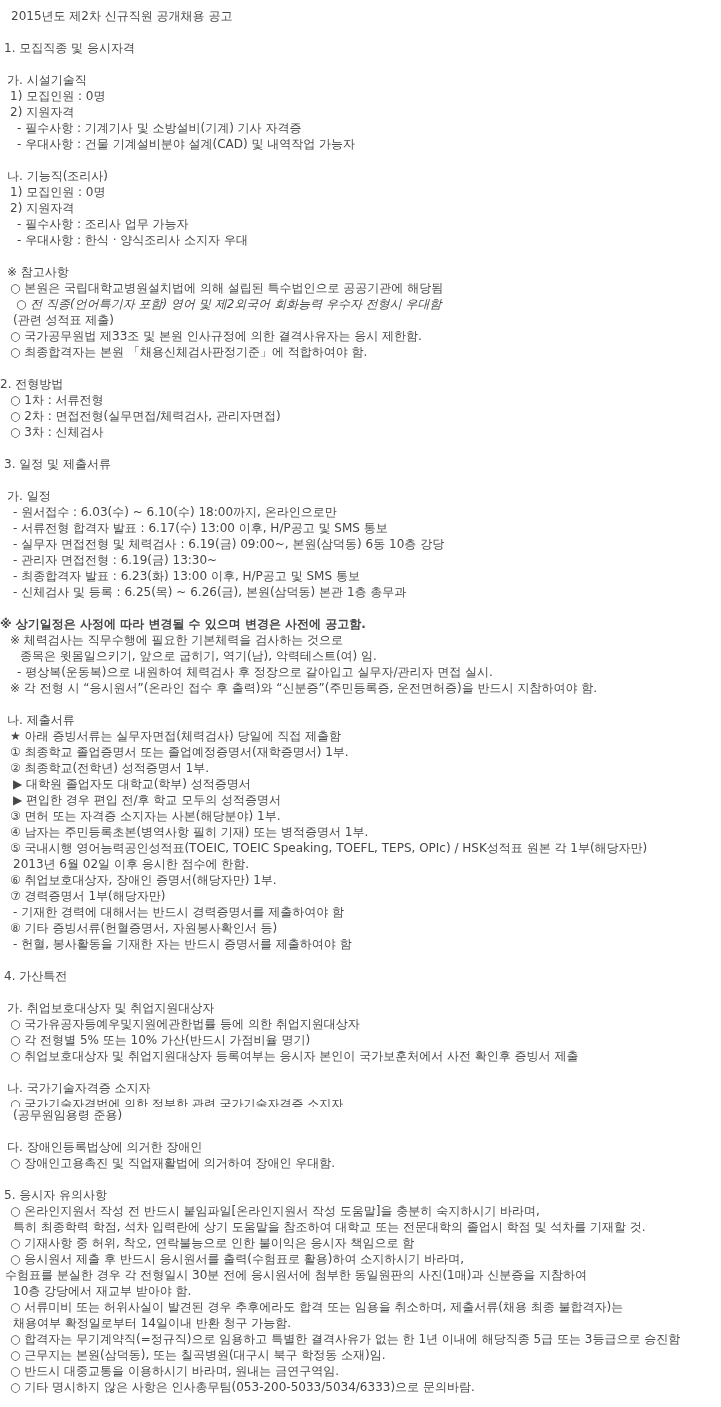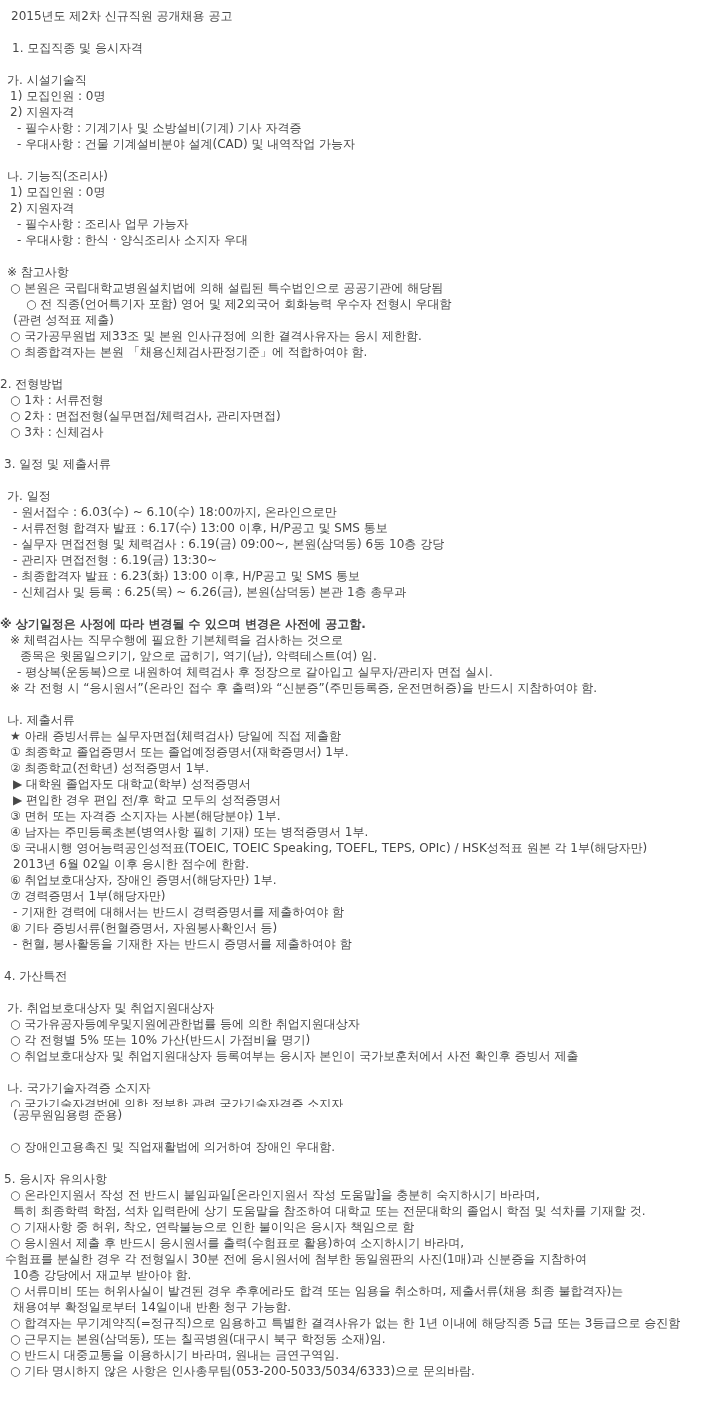--- a/index.html
+++ b/index.html
@@ -30,37 +30,37 @@
     padding-left: 11px;
   }
 </style>
 </head>
 <body>
 
 <div class="document" data-name="document">
   <div data-name="document-body">
       <div class="line" data-name="document-title">2015년도 제2차 신규직원 공개채용 공고</div>
       <div class="line" data-name="blank-line" style="padding-left: 4px;">&nbsp;</div>
-      <div class="line" data-name="text-line" style="padding-left: 12px;">1. 모집직종 및 응시자격</div>
+      <div class="line" data-name="text-line" style="padding-left: 4px;">1. 모집직종 및 응시자격</div>
       <div class="line" data-name="blank-line" style="padding-left: 4px;">&nbsp;</div>
       <div class="line" data-name="text-line" style="padding-left: 7px;">가. 시설기술직</div>
       <div class="line" data-name="text-line" style="padding-left: 10px;">1) 모집인원 : 0명</div>
       <div class="line" data-name="text-line" style="padding-left: 10px;">2) 지원자격</div>
       <div class="line" data-name="text-line" style="padding-left: 17px;">- 필수사항 : 기계기사 및 소방설비(기계) 기사 자격증</div>
       <div class="line" data-name="text-line" style="padding-left: 17px;">- 우대사항 : 건물 기계설비분야 설계(CAD) 및 내역작업 가능자</div>
       <div class="line" data-name="blank-line" style="padding-left: 4px;">&nbsp;</div>
       <div class="line" data-name="text-line" style="padding-left: 7px;">나. 기능직(조리사)</div>
       <div class="line" data-name="text-line" style="padding-left: 10px;">1) 모집인원 : 0명</div>
       <div class="line" data-name="text-line" style="padding-left: 10px;">2) 지원자격</div>
       <div class="line" data-name="text-line" style="padding-left: 17px;">- 필수사항 : 조리사 업무 가능자</div>
       <div class="line" data-name="text-line" style="padding-left: 17px;">- 우대사항 : 한식 · 양식조리사 소지자 우대</div>
       <div class="line" data-name="blank-line" style="padding-left: 4px;">&nbsp;</div>
       <div class="line" data-name="text-line" style="padding-left: 7px;">※ 참고사항</div>
       <div class="line" data-name="text-line" style="padding-left: 10px;">○ 본원은 국립대학교병원설치법에 의해 설립된 특수법인으로 공공기관에 해당됨</div>
-      <div class="line" data-name="text-line" style="padding-left: 26px;">○ 전 직종(언어특기자 포함) 영어 및 제2외국어 회화능력 우수자 전형시 우대함</div>
+      <div class="line" data-name="text-line" style="padding-left: 16px; font-style: italic;">○ 전 직종(언어특기자 포함) 영어 및 제2외국어 회화능력 우수자 전형시 우대함</div>
       <div class="line" data-name="text-line" style="padding-left: 13px;">(관련 성적표 제출)</div>
       <div class="line" data-name="text-line" style="padding-left: 10px;">○ 국가공무원법 제33조 및 본원 인사규정에 의한 결격사유자는 응시 제한함.</div>
       <div class="line" data-name="text-line" style="padding-left: 10px;">○ 최종합격자는 본원 「채용신체검사판정기준」에 적합하여야 함.</div>
       <div class="line" data-name="blank-line" style="padding-left: 4px;">&nbsp;</div>
       <div class="line" data-name="text-line" style="">2. 전형방법</div>
       <div class="line" data-name="text-line" style="padding-left: 10px;">○ 1차 : 서류전형</div>
       <div class="line" data-name="text-line" style="padding-left: 10px;">○ 2차 : 면접전형(실무면접/체력검사, 관리자면접)</div>
       <div class="line" data-name="text-line" style="padding-left: 10px;">○ 3차 : 신체검사</div>
       <div class="line" data-name="blank-line" style="padding-left: 4px;">&nbsp;</div>
       <div class="line" data-name="text-line" style="padding-left: 4px;">3. 일정 및 제출서류</div>
@@ -99,20 +99,21 @@
       <div class="line" data-name="blank-line" style="padding-left: 4px;">&nbsp;</div>
       <div class="line" data-name="text-line" style="padding-left: 7px;">가. 취업보호대상자 및 취업지원대상자</div>
       <div class="line" data-name="text-line" style="padding-left: 10px;">○ 국가유공자등예우및지원에관한법률 등에 의한 취업지원대상자</div>
       <div class="line" data-name="text-line" style="padding-left: 10px;">○ 각 전형별 5% 또는 10% 가산(반드시 가점비율 명기)</div>
       <div class="line" data-name="text-line" style="padding-left: 10px;">○ 취업보호대상자 및 취업지원대상자 등록여부는 응시자 본인이 국가보훈처에서 사전 확인후 증빙서 제출</div>
       <div class="line" data-name="blank-line" style="padding-left: 4px;">&nbsp;</div>
       <div class="line" data-name="text-line" style="padding-left: 7px;">나. 국가기술자격증 소지자</div>
       <div class="line" data-name="text-line" style="padding-left: 10px; height: 11px;">○ 국가기술자격법에 의한 정부한 관련 국가기술자격증 소지자</div>
       <div class="line" data-name="text-line" style="padding-left: 13px;">(공무원임용령 준용)</div>
       <div class="line" data-name="blank-line" style="padding-left: 4px;">&nbsp;</div>
+      <div class="line" data-name="text-line" style="padding-left: 7px;">다. 장애인등록법상에 의거한 장애인</div>
       <div class="line" data-name="text-line" style="padding-left: 10px;">○ 장애인고용촉진 및 직업재활법에 의거하여 장애인 우대함.</div>
       <div class="line" data-name="blank-line" style="padding-left: 4px;">&nbsp;</div>
       <div class="line" data-name="text-line" style="padding-left: 4px;">5. 응시자 유의사항</div>
       <div class="line" data-name="text-line" style="padding-left: 10px;">○ 온라인지원서 작성 전 반드시 붙임파일[온라인지원서 작성 도움말]을 충분히 숙지하시기 바라며,</div>
       <div class="line" data-name="text-line" style="padding-left: 13px;">특히 최종학력 학점, 석차 입력란에 상기 도움말을 참조하여 대학교 또는 전문대학의 졸업시 학점 및 석차를 기재할 것.</div>
       <div class="line" data-name="text-line" style="padding-left: 10px;">○ 기재사항 중 허위, 착오, 연락불능으로 인한 불이익은 응시자 책임으로 함</div>
       <div class="line" data-name="text-line" style="padding-left: 10px;">○ 응시원서 제출 후 반드시 응시원서를 출력(수험표로 활용)하여 소지하시기 바라며,</div>
       <div class="line" data-name="text-line" style="padding-left: 5px;">수험표를 분실한 경우 각 전형일시 30분 전에 응시원서에 첨부한 동일원판의 사진(1매)과 신분증을 지참하여</div>
       <div class="line" data-name="text-line" style="padding-left: 13px;">10층 강당에서 재교부 받아야 함.</div>
       <div class="line" data-name="text-line" style="padding-left: 10px;">○ 서류미비 또는 허위사실이 발견된 경우 추후에라도 합격 또는 임용을 취소하며, 제출서류(채용 최종 불합격자)는</div>

